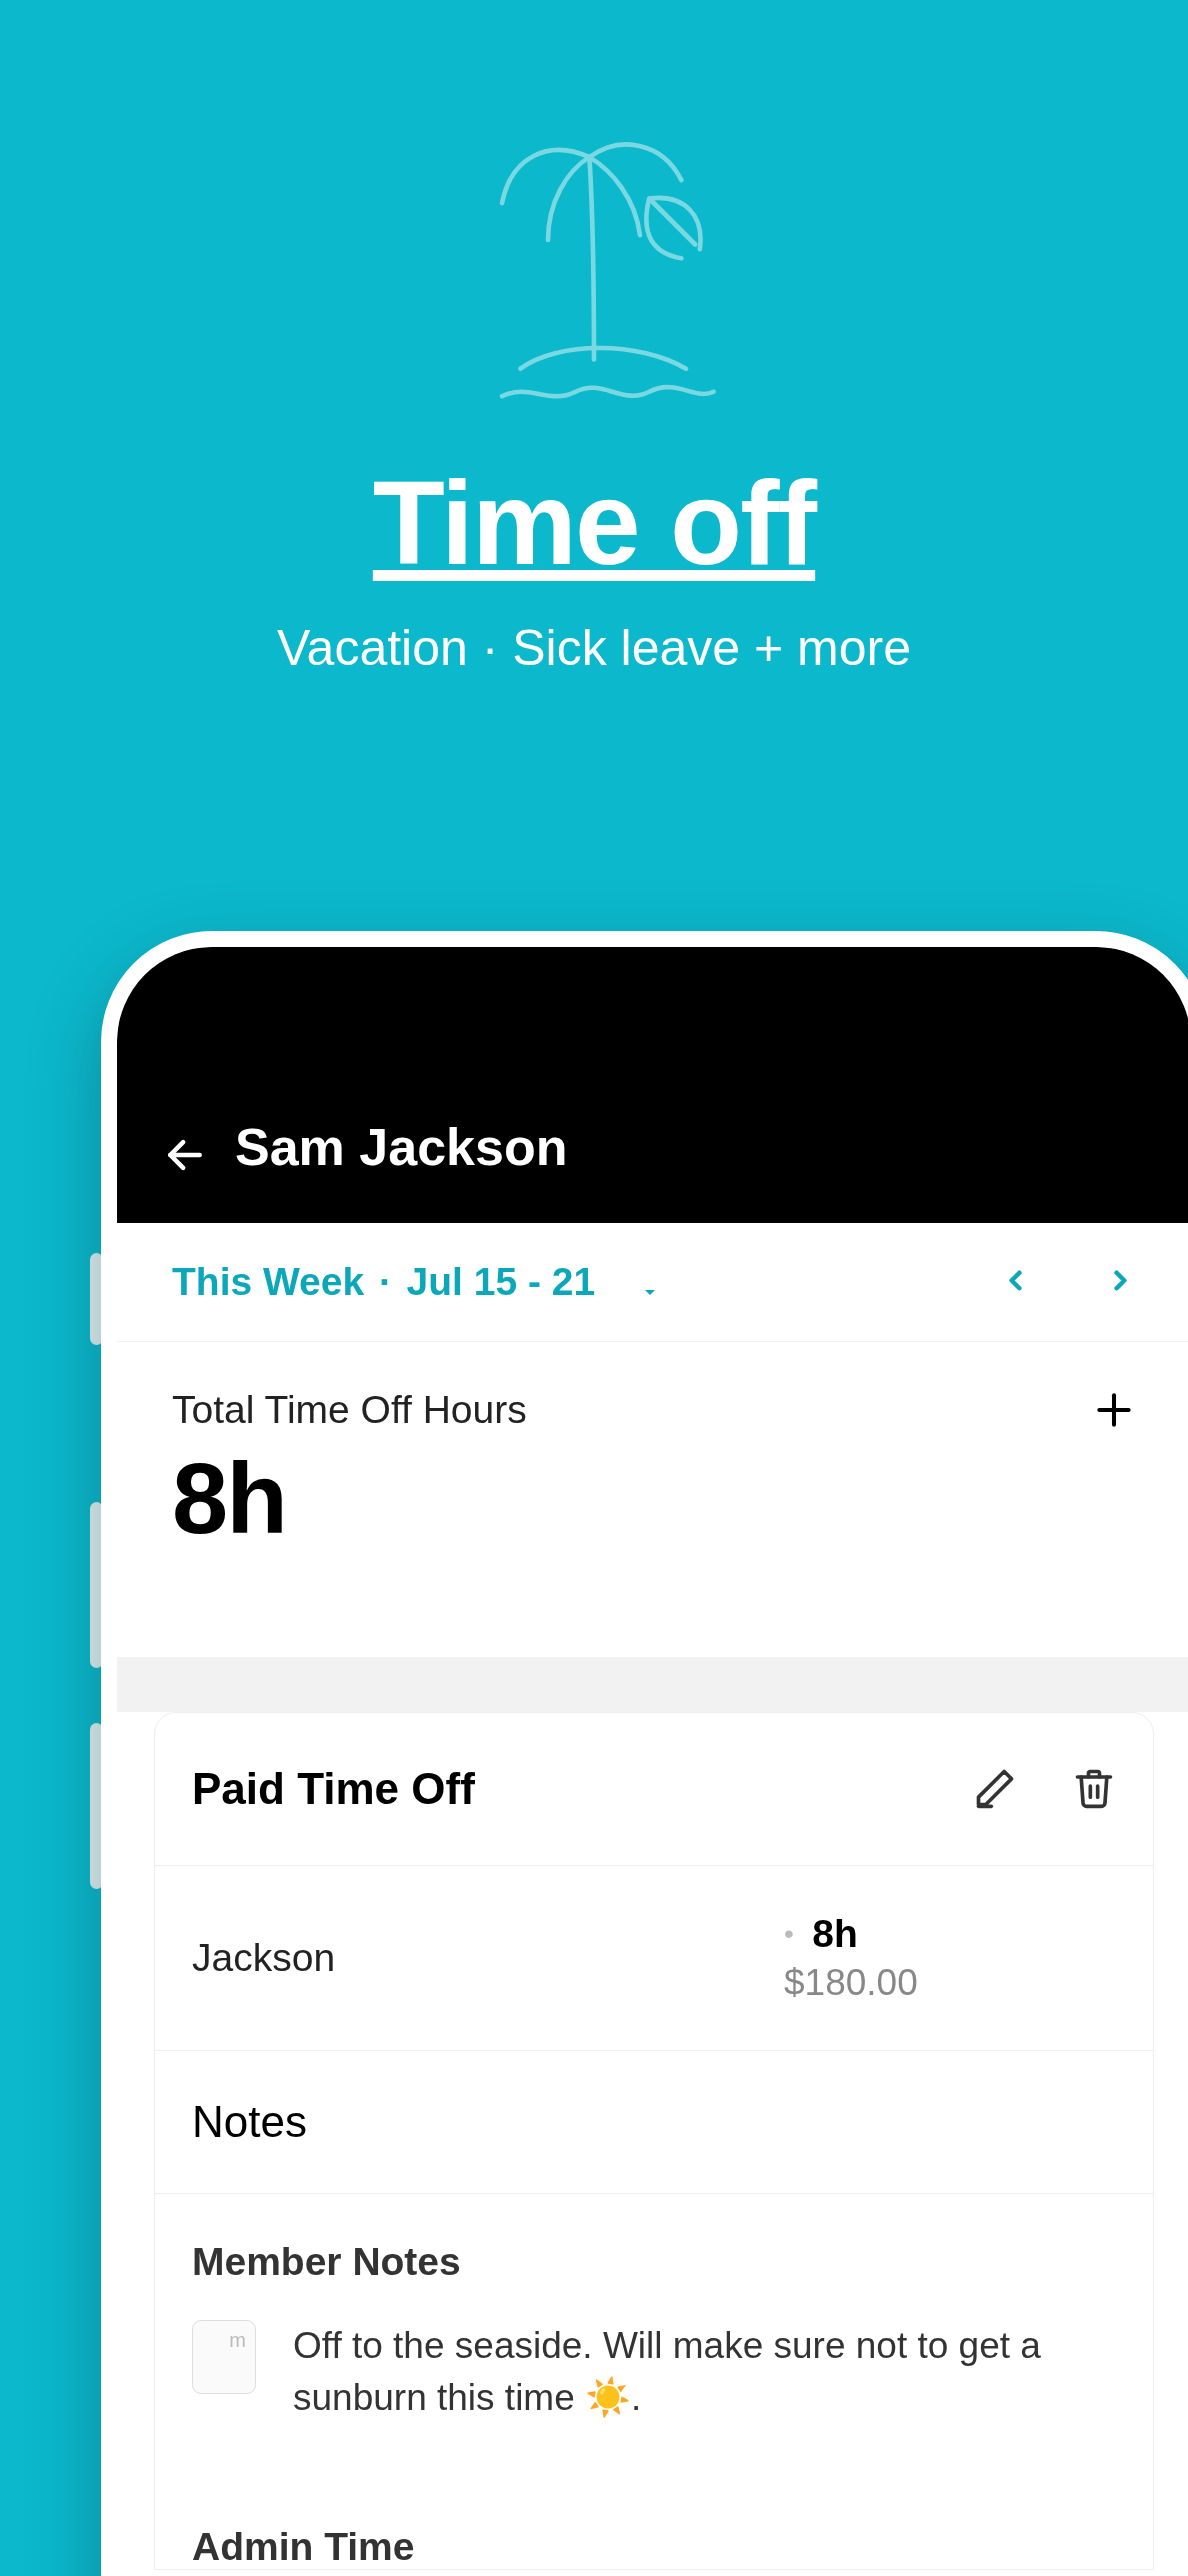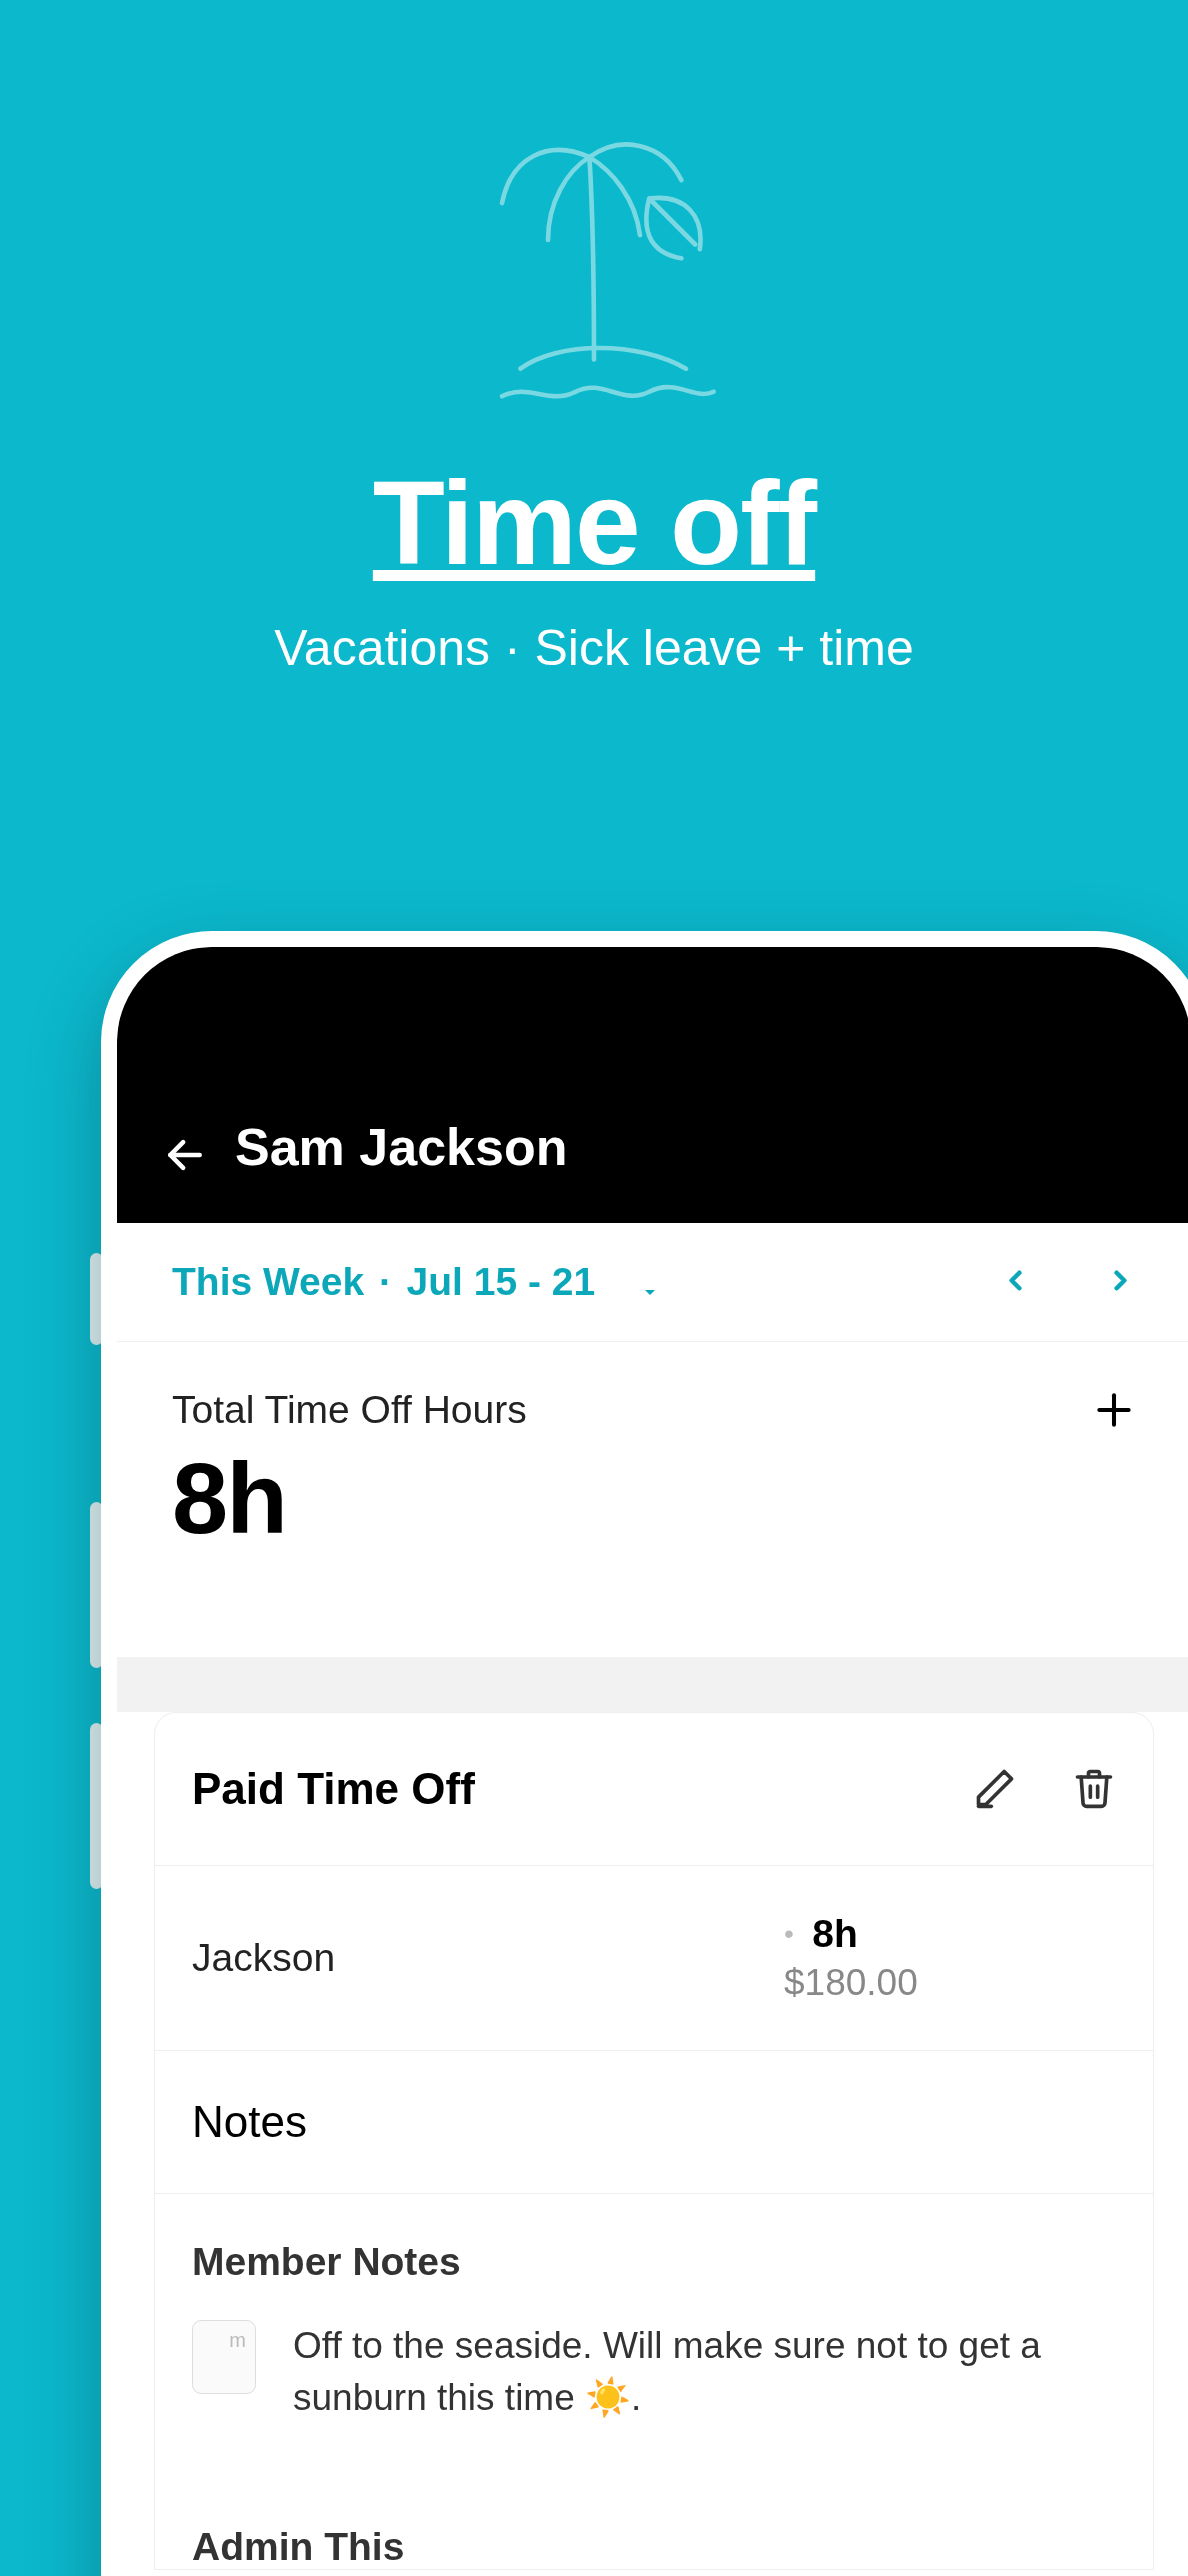--- a/index.html
+++ b/index.html
@@ -239,21 +239,21 @@
     <path d="M150 260 C 150 200, 150 120, 145 40"></path>
     <path d="M145 40 C 100 20, 60 40, 50 90"></path>
     <path d="M145 40 C 180 15, 225 25, 245 65"></path>
     <path d="M145 40 C 120 55, 100 90, 100 130"></path>
     <path d="M145 40 C 170 55, 195 85, 200 125"></path>
     <path d="M210 85 L 260 135 M210 85 C 250 80, 270 105, 265 140 M210 85 C 200 125, 215 145, 245 150"></path>
     <path d="M70 270 C 110 240, 200 240, 250 270"></path>
     <path d="M50 300 C 80 285, 100 310, 130 295 C 160 280, 180 310, 210 295 C 240 280, 260 305, 280 295"></path>
   </svg>
   <div class="hero-title">Time off</div>
-  <div class="hero-sub">Vacations · Sick leave + time</div>
+  <div class="hero-sub">Vacation · Sick leave + more</div>
 </div>
 
 <div class="phone-wrap">
   <div class="side-btn sb-left1"></div>
   <div class="side-btn sb-left2"></div>
   <div class="side-btn sb-left3"></div>
 
   <div class="phone">
 
     <div class="app-header">
@@ -340,19 +340,19 @@
 
         <div class="section-sub">Member Notes</div>
 
         <div class="note-row">
           <div class="note-icon">
               <span class="m">m</span>
             </div>
           <div class="note-text">Off to the seaside. Will make sure not to get a sunburn this time ☀️.</div>
         </div>
 
-        <div class="admin-h">Admin This</div>
+        <div class="admin-h">Admin Time</div>
       </div>
 
     </div>
   </div>
 </div>
 
 
 </body></html>

